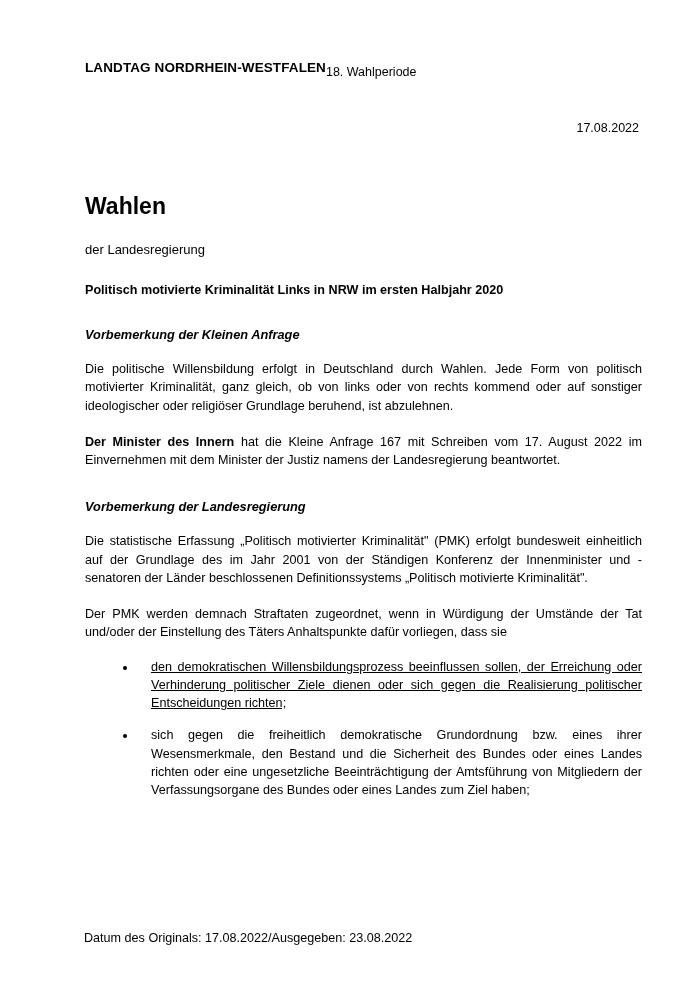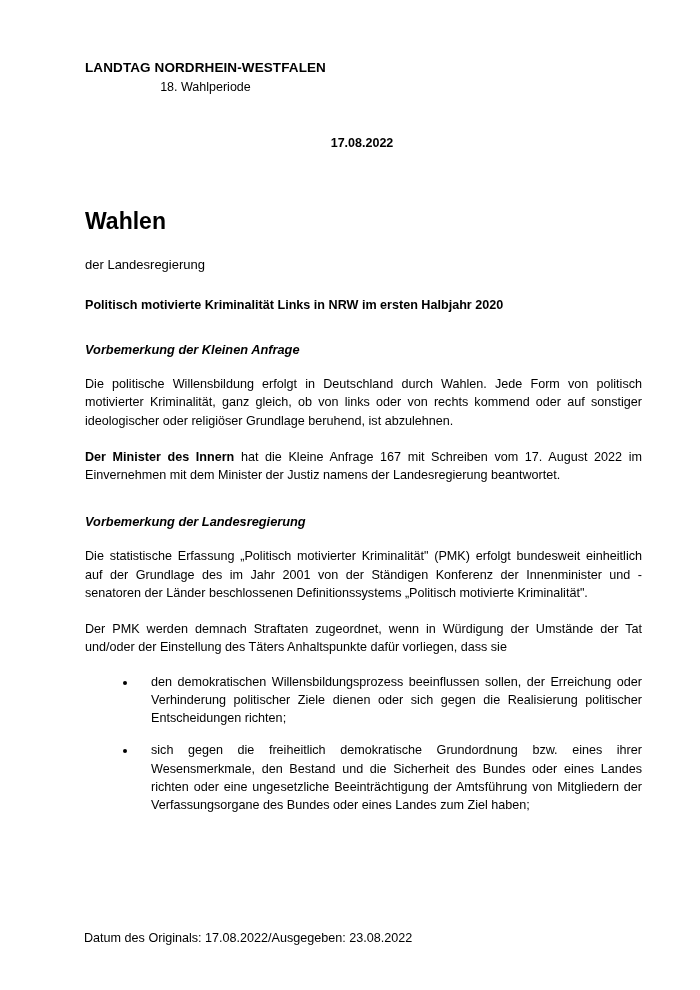--- a/index.html
+++ b/index.html
@@ -24,22 +24,21 @@
   }
 
   
   .header-row {
     display: flex;
     align-items: baseline;
     justify-content: space-between;
   }
   .header-left {
     display: flex;
-    flex-direction: column;
-    align-items: center;
+    flex-direction: row;
   }
   .parliament-name {
     font-size: 13.5px;
     font-weight: bold;
     letter-spacing: 0.1px;
     white-space: nowrap;
   }
   .period {
     font-size: 12.5px;
     margin-top: 5px;
@@ -54,24 +53,23 @@
     font-weight: normal;
   }
   .doc-number {
     font-size: 19px;
     font-weight: bold;
     margin-left: 7px;
   }
 
   .date-line {
     margin-top: 42px;
-    text-align: center;
+    text-align: right;
     font-size: 12.5px;
     padding-right: 3px;
-    font-weight: bold;
   }
 
   
   .title {
     margin-top: 58px;
     font-size: 23px;
     font-weight: bold;
   }
   .subtitle {
     margin-top: 22px;
@@ -123,20 +121,21 @@
   }
   ul.bullets li {
     font-size: 12.6px;
     line-height: 1.45;
     text-align: justify;
     margin-top: 14px;
     padding-left: 14px;
   }
   ul.bullets li:first-child {
     margin-top: 0;
+    text-decoration: underline;
   }
 
   
   .footer {
     position: absolute;
     left: 84px;
     bottom: 45px;
     font-size: 12.6px;
   }
 </style>

